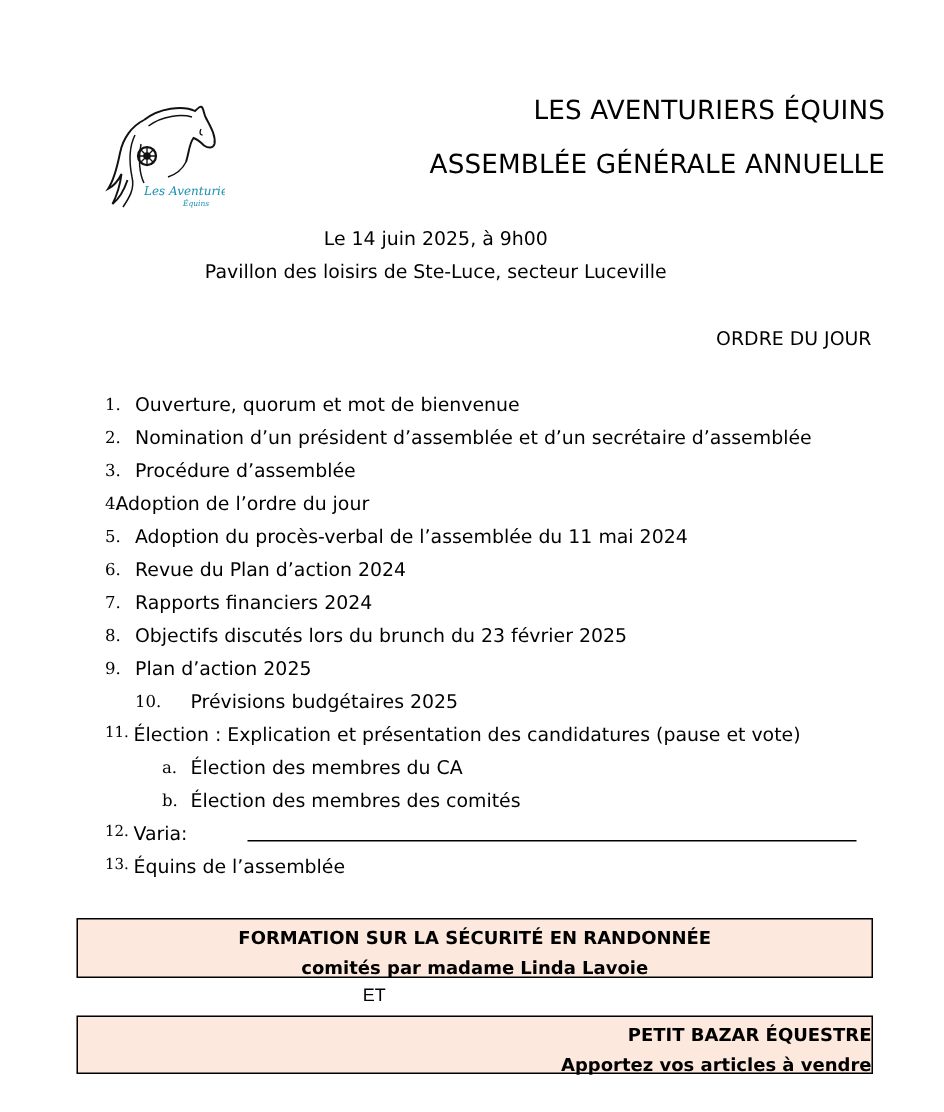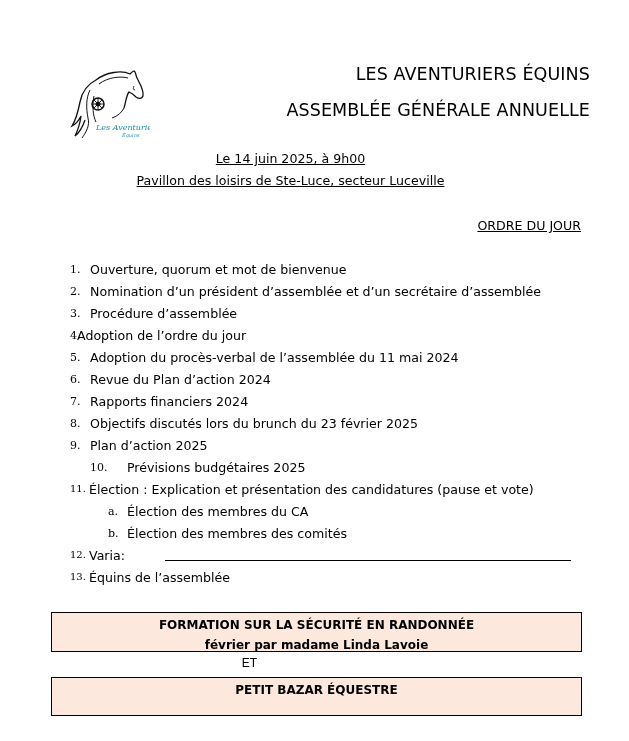--- a/index.html
+++ b/index.html
@@ -4,37 +4,37 @@
   <style>
     html, body { margin: 0; padding: 0; background: #ffffff; }
     body { width: 629px; height: 741px; position: relative; overflow: hidden;
       font-family: "DejaVu Sans", sans-serif; color: #000; }
     .logo { position: absolute; left: 66px; top: 66px; width: 84px; height: 80px; }
     .title { position: absolute; left: 150px; width: 440px; text-align: right;
       font-size: 17.5px; letter-spacing: 0.1px; white-space: nowrap; }
     .t1 { top: 64px; }
     .t2 { top: 100px; }
     .center-line { position: absolute; left: 0; width: 581px; text-align: center;
-      font-size: 12.6px; white-space: nowrap; text-decoration: underline; }
+      font-size: 12.6px; white-space: nowrap; }
     .date { top: 151px; }
     .place { top: 173px; }
     .odj { top: 218px; text-align: right; }
     .item { position: absolute; font-size: 12.6px; white-space: nowrap; }
     .num { position: absolute; font-family: "DejaVu Serif", serif; font-size: 11px;
       white-space: nowrap; }
     .num13 { font-size: 10px; }
     .text { position: absolute; white-space: nowrap; }
     .varia-line { position: absolute; left: 165px; top: 560px; width: 406px; height: 0;
       border-top: 1.5px solid #000; }
     .box { position: absolute; left: 51px; width: 529px; background: #fce8dc;
       border: 1.5px solid #000; text-align: center; font-weight: bold; font-size: 12px; }
     .box .l1 { display: block; margin-top: 2px; line-height: 20px; }
     .box .l2 { display: block; line-height: 20px; }
     .box1 { top: 612px; height: 38px; }
-    .box2 { top: 677px; height: 37px; }
+    .box2 { top: 677px; height: 37px; text-align: right; }
     .et { position: absolute; left: 0; width: 499px; text-align: center; top: 656px;
       font-family: "Liberation Sans", sans-serif; font-size: 12px; }
   </style>
 </head>
 <body>
 
 <div class="logo">
   <svg width="84" height="80" viewBox="0 0 84 80">
     <path d="M30 14 C40 6, 56 4, 64 8 C66 6, 68 4, 69 6 C70 8, 70 10, 71 12 C74 18, 78 24, 77 30 C76 33, 73 33, 70 31 C68 29, 66 27, 63 26 C60 30, 60 36, 58 42" fill="none" stroke="#111" stroke-width="1.3"></path>
     <path d="M33 18 C42 11, 55 10, 62 12" fill="none" stroke="#111" stroke-width="1"></path>
@@ -117,18 +117,19 @@
   </div>
   <div class="varia-line"></div>
   <div class="item" style="top:570px;left:0">
     <span class="num num13" style="left:70px;top:1px">13.</span>
     <span class="text" style="left:89px">Équins de l’assemblée</span>
   </div>
 </div>
 
 <div class="box box1">
   <span class="l1">FORMATION SUR LA SÉCURITÉ EN RANDONNÉE</span>
-  <span class="l2">février par madame Linda Lavoie</span>
+  <span class="l2">comités par madame Linda Lavoie</span>
 </div>
 <div class="et">ET</div>
 <div class="box box2">
   <span class="l1">PETIT BAZAR ÉQUESTRE</span>
+  <span class="l2">Apportez vos articles à vendre</span>
 </div>
 
 </body></html>

